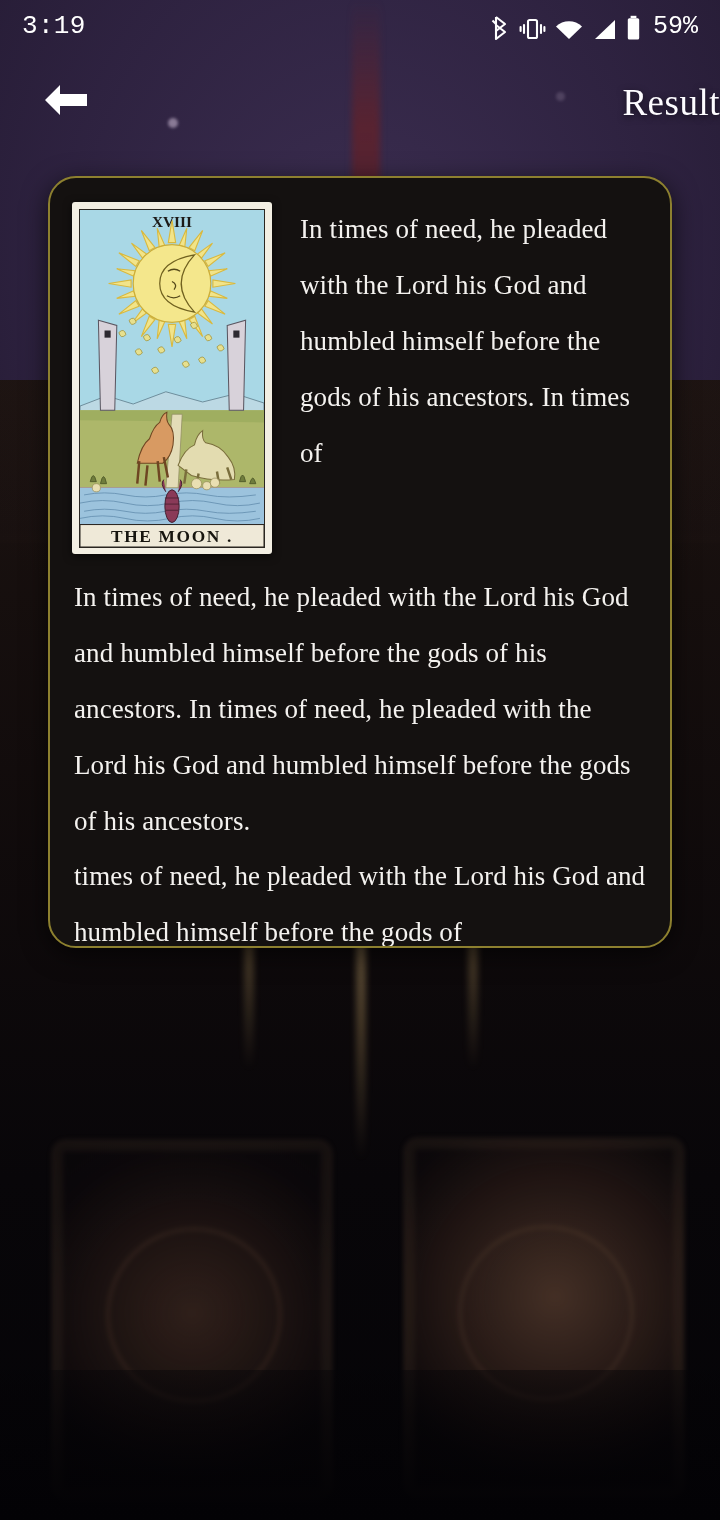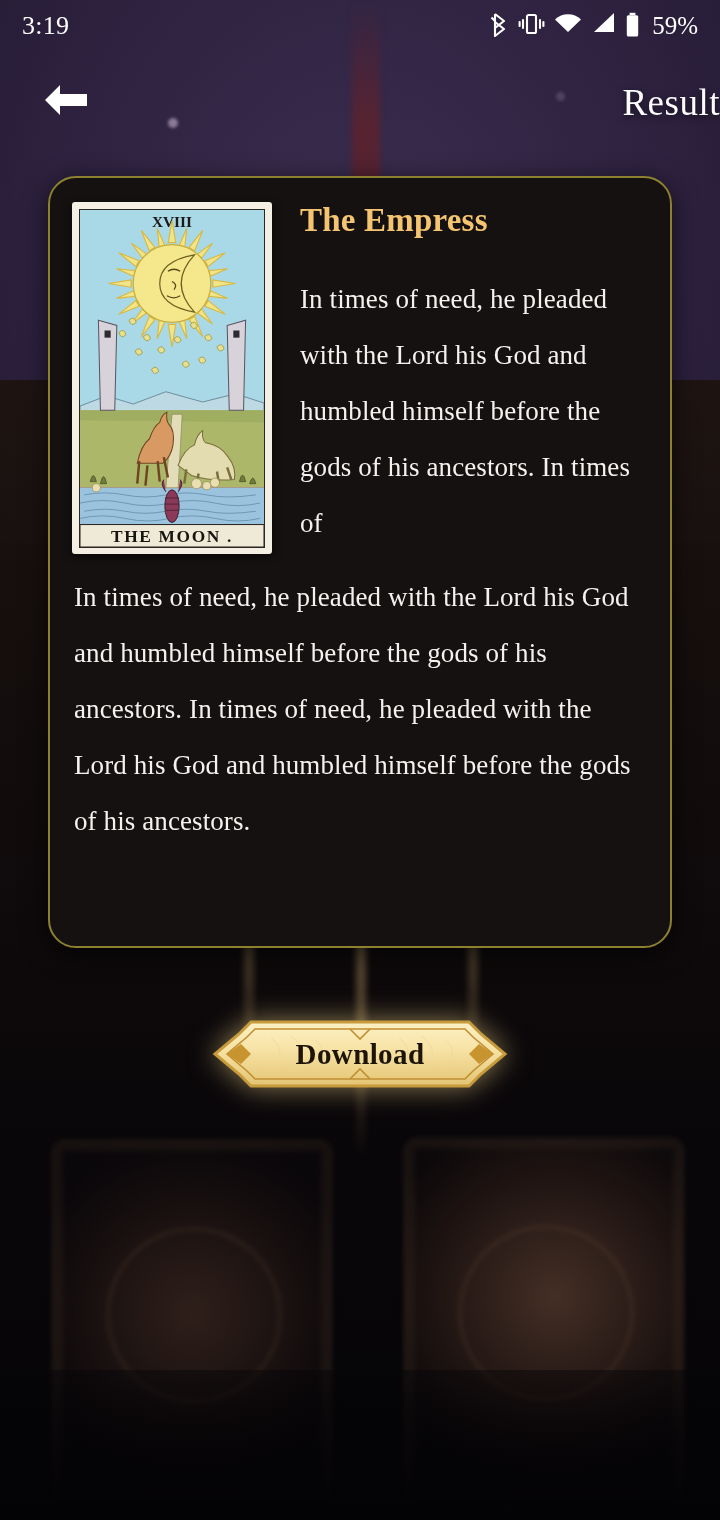--- a/index.html
+++ b/index.html
@@ -69,24 +69,24 @@
     position:absolute; left:0; top:1370px; width:720px; height:150px;
     background:linear-gradient(to bottom, rgba(5,4,7,0.45), #030205);
   }
   .bg-spark { position:absolute; border-radius:50%; background:rgba(226,208,232,0.5); filter:blur(1.4px); }
 
   
   #statusbar {
     position:absolute; left:0; top:0; width:720px; height:52px;
     display:flex; align-items:center; justify-content:space-between;
     padding:1px 22px; z-index:40;
-    font-family:Liberation Serif, serif;
+    font-family:Liberation Mono, monospace;
   }
   #statusbar .clock { color:#fff; font-size:26px; letter-spacing:.3px; }
-  #statusbar .icons { display:flex; align-items:flex-start; gap:9px; }
+  #statusbar .icons { display:flex; align-items:flex-end; gap:9px; }
   #statusbar .icons svg { display:block; }
   #statusbar .batt-pct { color:#fff; font-size:25px; margin-left:3px; }
 
   
   #header {
     position:absolute; left:0; top:52px; width:720px; height:100px;
     display:flex; align-items:center; z-index:40;
   }
   #back-btn {
     width:72px; height:72px; margin-left:30px;
@@ -360,48 +360,27 @@
 
             <text x="90" y="17" text-anchor="middle" font-family="Liberation Serif, serif" font-size="15" font-weight="bold" fill="#1c1a18">XVIII</text>
 
             <rect x="0" y="308" width="180" height="22" fill="#efe9d8" stroke="#2a2621" stroke-width="1"></rect>
             <text x="90" y="325" text-anchor="middle" font-family="Liberation Serif, serif" font-size="17" font-weight="bold" letter-spacing="1.6" fill="#17150f">THE MOON .</text>
           </svg>
         </div>
       </div>
 
       <div id="card-text">
-        <div id="card-title">The Empress</div>
         <div id="card-desc">In times of need, he pleaded with the Lord his God and humbled himself before the gods of his ancestors. In times of</div>
       </div>
     </div>
 
     <div id="body-para">In times of need, he pleaded with the Lord his God and humbled himself before the gods of his ancestors. In times of need, he pleaded with the Lord his God and humbled himself before the gods of his ancestors.</div>
+    <div id="body-para-2">times of need, he pleaded with the Lord his God and humbled himself before the gods of</div>
 
   </div>
 </div>
 
 <div id="actions">
 
-  <div class="plaque">
-    <svg viewBox="0 0 298 72" preserveAspectRatio="none">
-      <defs>
-        <linearGradient id="goldA" x1="0" y1="0" x2="0" y2="1">
-          <stop offset="0%" stop-color="#fdf0c4"></stop>
-          <stop offset="42%" stop-color="#f7e3a6"></stop>
-          <stop offset="100%" stop-color="#e4c472"></stop>
-        </linearGradient>
-      </defs>
-      <path d="M40 4 L258 4 L270 16 L294 36 L270 56 L258 68 L40 68 L28 56 L4 36 L28 16 Z" fill="url(#goldA)" stroke="#c79b3c" stroke-width="3"></path>
-      <path d="M44 11 L254 11 L262 19 L282 36 L262 53 L254 61 L44 61 L36 53 L16 36 L36 19 Z" fill="none" stroke="#c08f33" stroke-width="1.6"></path>
-      <path d="M16 36 L30 26 L40 36 L30 46 Z" fill="#c8942f"></path>
-      <path d="M282 36 L268 26 L258 36 L268 46 Z" fill="#c8942f"></path>
-      <path d="M139 11 L149 21 L159 11" fill="none" stroke="#c08f33" stroke-width="1.6"></path>
-      <path d="M139 61 L149 51 L159 61" fill="none" stroke="#c08f33" stroke-width="1.6"></path>
-      <g stroke="#eed89a" stroke-width="1" fill="none" opacity=".85">
-        <path d="M60 20 q18 14 0 30 M80 18 q22 16 2 34 M104 22 q16 12 -2 28 M188 20 q18 14 0 30 M210 18 q22 16 2 34 M234 22 q16 12 -2 28"></path>
-      </g>
-    </svg>
-    <span class="label">Download</span>
-  </div>
 
 
 </div>
 
 </body></html>

